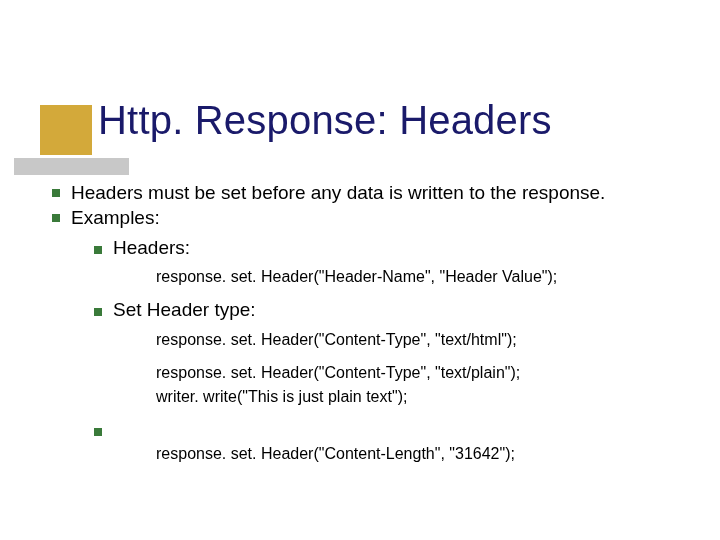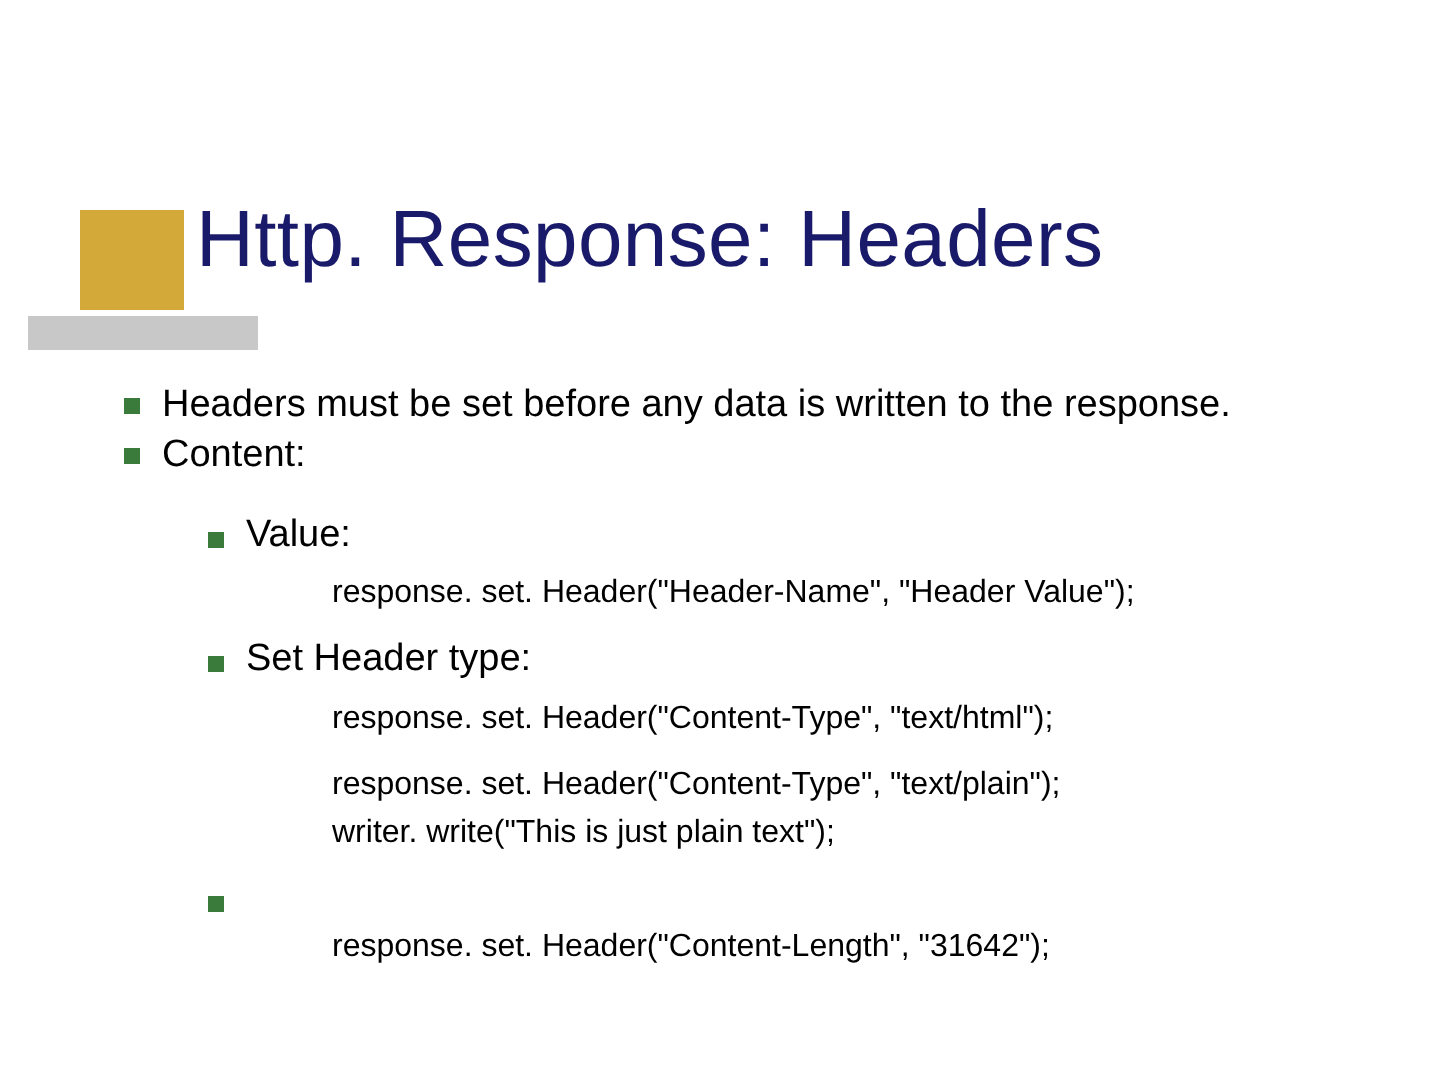--- a/index.html
+++ b/index.html
@@ -52,21 +52,21 @@
     left: 46px;
     right: 20px;
     color: #000;
     font-family: Verdana, Arial, sans-serif;
     font-size: 19px;
     line-height: 1.25;
     z-index: 5;
   }
   ul {
     list-style: none;
-    margin: 16px;
+    margin: 6px;
     padding: 0;
   }
   .bullet-line {
     display: flex;
     align-items: flex-start;
     margin: 0 0 1px 0;
   }
   .bullet {
     flex: 0 0 auto;
     width: 8px;
@@ -115,28 +115,28 @@
     <ul>
       <li class="l1">
         <div class="bullet-line">
           <span class="bullet"></span>
           <span class="label">Headers must be set before any data is written to the response.</span>
         </div>
       </li>
       <li class="l1">
         <div class="bullet-line">
           <span class="bullet"></span>
-          <span class="label">Content:</span>
+          <span class="label">Examples:</span>
         </div>
 
         <ul class="lvl2">
           <li>
             <div class="bullet-line">
               <span class="bullet"></span>
-              <span class="label">Value:</span>
+              <span class="label">Headers:</span>
             </div>
             <div class="code">response. set. Header("Header-Name",  "Header  Value");</div>
           </li>
 
           <li>
             <div class="bullet-line">
               <span class="bullet"></span>
               <span class="label">Set Header type:</span>
             </div>
             <div class="code">response. set. Header("Content-Type",  "text/html");</div>

